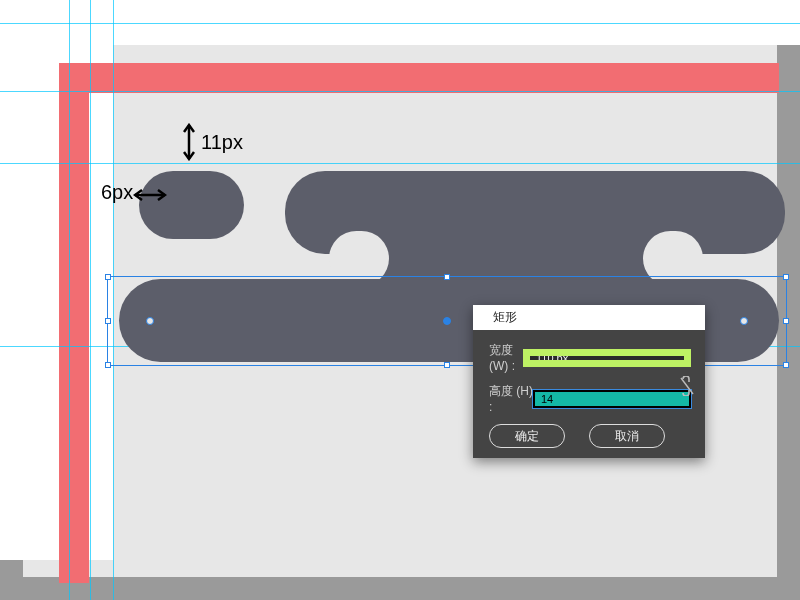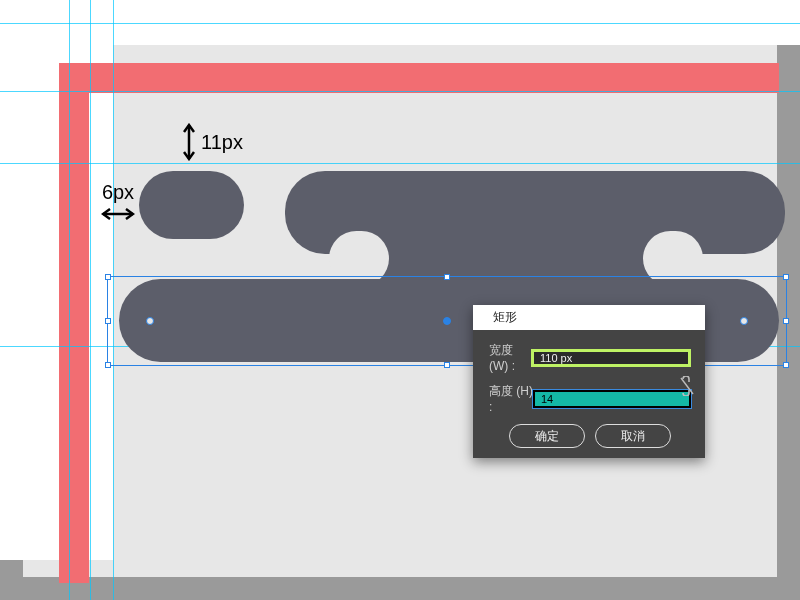--- a/index.html
+++ b/index.html
@@ -207,42 +207,41 @@
     }
     .field-label {
       width: 70px;
       font-size: 12px;
       color: #cfcfcf;
     }
     .field-input {
       flex: 1;
       height: 18px;
       background: #2b2b2b;
-      border: 3px solid #bef264;
+      border: 7px solid #bef264;
       color: #eee;
       font-size: 11px;
       padding: 1px 6px;
       font-family: inherit;
     }
     .field-input.active {
       background: #14b8a6;
       color: #000;
       border: 2px solid #000000;
       outline: 1px solid #3a8adf;
     }
     .link-icon-wrap {
       position: absolute;
       right: 10px;
       top: 46px;
       color: #bbb;
     }
     .btn-row {
       display: flex;
-      gap: 10px;
-      justify-content: center;
+      gap: 24px;
       margin-top: 0;
     }
     .dlg-btn {
       width: 76px;
       height: 24px;
       border-radius: 12px;
       border: 1px solid #ddd;
       background: transparent;
       color: #eee;
       font-size: 12px;
@@ -294,21 +293,21 @@
 
   <div class="measure" style="left:160px;top:100px">
     <svg class="arrow-v" viewBox="0 0 12 38">
       <line x1="6" y1="2" x2="6" y2="36" stroke="#000" stroke-width="2.5"></line>
       <polyline points="1,9 6,2 11,9" fill="none" stroke="#000" stroke-width="2.5"></polyline>
       <polyline points="1,29 6,36 11,29" fill="none" stroke="#000" stroke-width="2.5"></polyline>
     </svg>
     <span>11px</span>
   </div>
 
-  <div class="measure" style="left:78px;top:158px;flex-direction:column">
+  <div class="measure" style="left:78px;top:158px;">
     <span>6px</span>
     <svg class="arrow-h" viewBox="0 0 34 12">
       <line x1="2" y1="6" x2="32" y2="6" stroke="#000" stroke-width="2.5"></line>
       <polyline points="9,1 2,6 9,11" fill="none" stroke="#000" stroke-width="2.5"></polyline>
       <polyline points="25,1 32,6 25,11" fill="none" stroke="#000" stroke-width="2.5"></polyline>
     </svg>
   </div>
 
   <div class="dialog">
     <div class="dlg-title">矩形</div>

